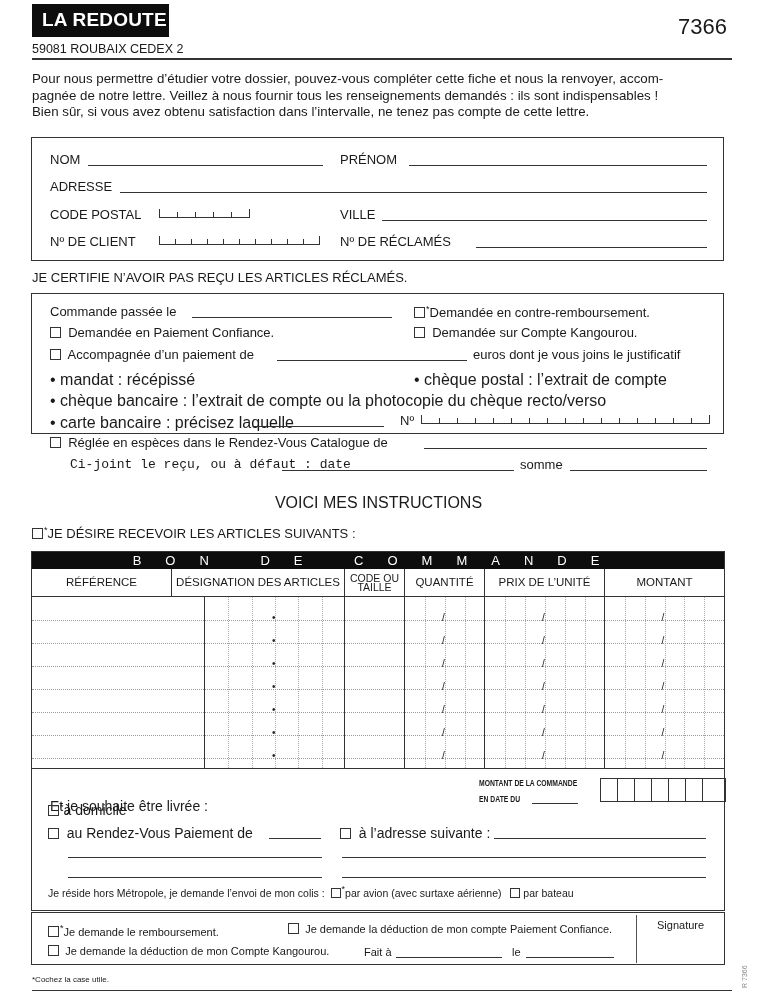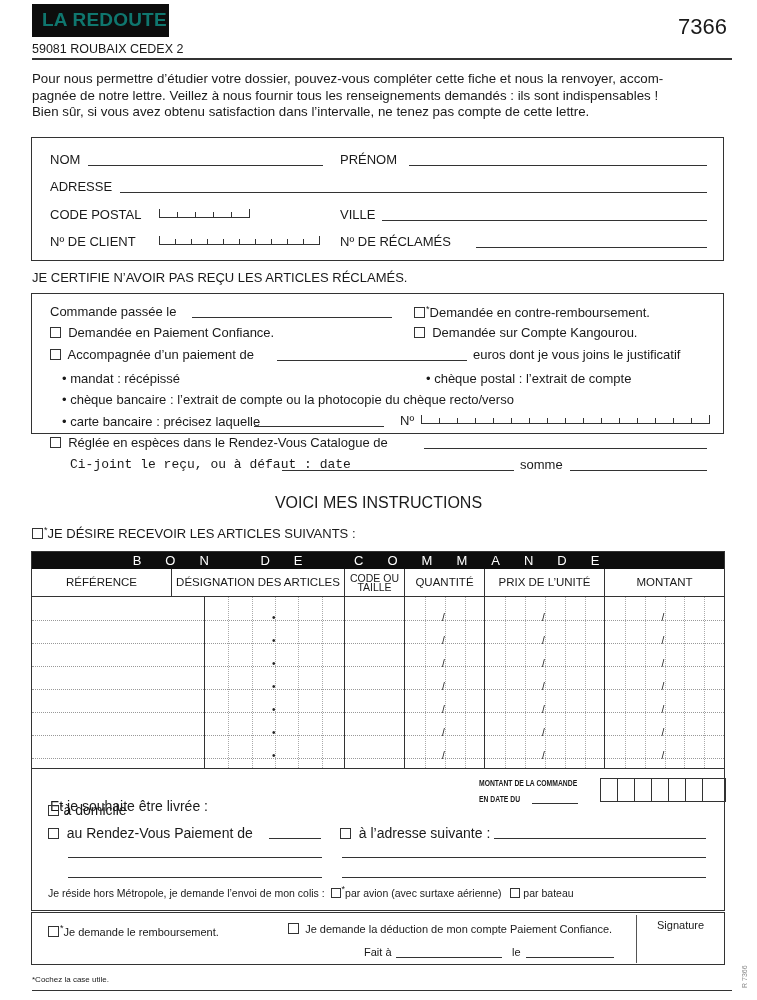--- a/index.html
+++ b/index.html
@@ -1,32 +1,32 @@
 <!DOCTYPE html>
 <html><head>
 <meta charset="utf-8">
 <style>
   * { box-sizing: border-box; margin: 0; padding: 0; }
   html, body { width: 757px; height: 1000px; background: #fff; overflow: hidden; }
   body { position: relative; font-family: "Liberation Sans", sans-serif; color: #1a1a1a; }
   .abs { position: absolute; }
-  .logo { left: 32px; top: 4px; width: 137px; height: 33px; background: #0d0d0d; color: #0f766e; font-weight: bold; font-size: 19px; padding: 5px 0 0 10px; letter-spacing: 0.2px; }
+  .logo { left: 32px; top: 4px; width: 137px; height: 33px; background: #0d0d0d; color: #ffffff; font-weight: bold; font-size: 19px; padding: 5px 0 0 10px; letter-spacing: 0.2px; }
   .docnum { right: 30px; top: 14px; font-size: 22px; }
   .addr { left: 32px; top: 42px; font-size: 12.5px; }
   .rule { height: 1.5px; background: #333; }
   .intro { left: 32px; top: 71px; width: 700px; font-size: 13.3px; line-height: 16.5px; }
   .box { border: 1.3px solid #333; }
   .lbl { font-size: 13px; white-space: nowrap; }
   .line { border-bottom: 1px solid #333; height: 1px; }
   .combs { display: inline-flex; height: 9px; border-left: 1px solid #333; border-bottom: 1px solid #333; }
   .combs span { display: inline-block; border-right: 1px solid #333; height: 6px; margin-top: 3px; }
   .combs span:last-child { height: 9px; margin-top: 0; }
   .cb { display: inline-block; width: 11px; height: 11px; border: 1.2px solid #333; vertical-align: -1px; }
   .star { font-size: 9px; vertical-align: 5px; margin-left: 1px; }
-  .small { font-size: 13px; margin-left: 12px; }
+  .small { font-size: 16px; }
   .order-header { background: #0d0d0d; color: #fff; font-size: 13px; letter-spacing: 24px; text-align: center; height: 17px; line-height: 17px; }
   .colhead { font-size: 11.5px; text-align: center; border-right: 1px solid #333; height: 27px; display: flex; align-items: center; justify-content: center; line-height: 9px; }
   .vmain { position: absolute; top: 0; bottom: 0; width: 1px; background: #333; }
   .vsub { position: absolute; top: 0; bottom: 0; width: 0; border-left: 1px dotted #aaa; }
   .hsub { position: absolute; left: 0; right: 0; height: 0; border-top: 1px dotted #999; }
   .mark { position: absolute; font-size: 10px; color: #222; }
   .amountbox { display: flex; border: 1.3px solid #333; height: 24px; }
   .amountbox span { width: 17px; border-right: 1px solid #333; }
   .amountbox span:last-child { border-right: none; }
 </style>
@@ -236,20 +236,21 @@
     <span>Je réside hors Métropole, je  demande l’envoi de mon colis :</span>
     <span class="cb" style="width:10px;height:10px;margin-left:3px;"></span><span class="star">*</span><span>par avion (avec surtaxe aérienne)</span>
     <span class="cb" style="width:10px;height:10px;margin-left:6px;"></span>
     <span>par bateau</span>
   </span>
 </div>
 
 <div class="abs box" style="left:31px; top:912px; width:694px; height:53px;">
   <span class="abs" style="left:16px; top:10px; font-size:11px; white-space:nowrap;"><span class="cb"></span><span class="star">*</span><span>Je demande le remboursement.</span></span>
   <span class="abs" style="left:256px; top:10px; font-size:11px; white-space:nowrap;"><span class="cb"></span>&nbsp; <span>Je demande la déduction de mon compte Paiement Confiance.</span></span>
+  <span class="abs" style="left:16px; top:32px; font-size:11px; white-space:nowrap;"><span class="cb"></span>&nbsp; <span>Je demande la déduction de mon Compte Kangourou.</span></span>
   <span class="abs" style="left:332px; top:33px; font-size:11px;">Fait à</span>
   <div class="abs line" style="left:364px; top:44px; width:106px;"></div>
   <span class="abs" style="left:480px; top:33px; font-size:11px;">le</span>
   <div class="abs line" style="left:494px; top:44px; width:88px;"></div>
   <div class="abs" style="left:604px; top:2px; width:1px; height:48px; background:#555;"></div>
   <span class="abs" style="left:625px; top:6px; font-size:11px;">Signature</span>
   <div class="abs" style="left:606px; top:0; right:0; bottom:0;"></div>
 </div>
 
 <span class="abs" style="left:32px; top:975px; font-size:8px;">*Cochez la case utile.</span>

